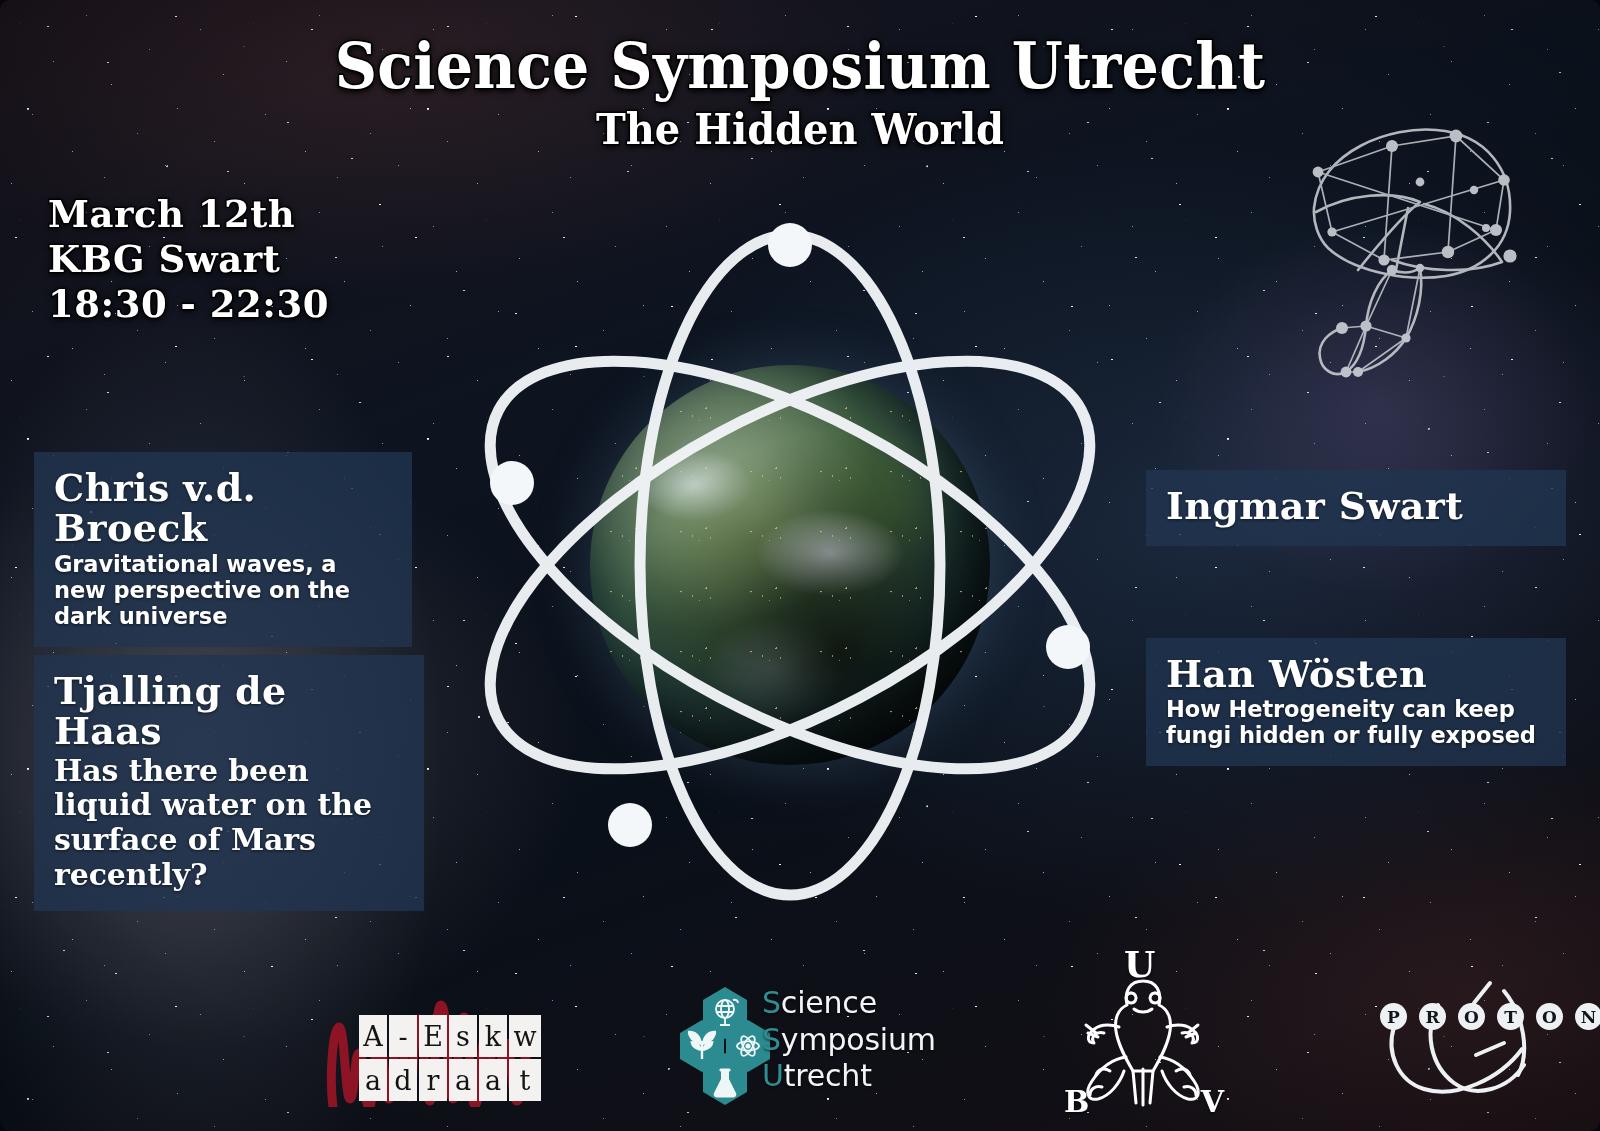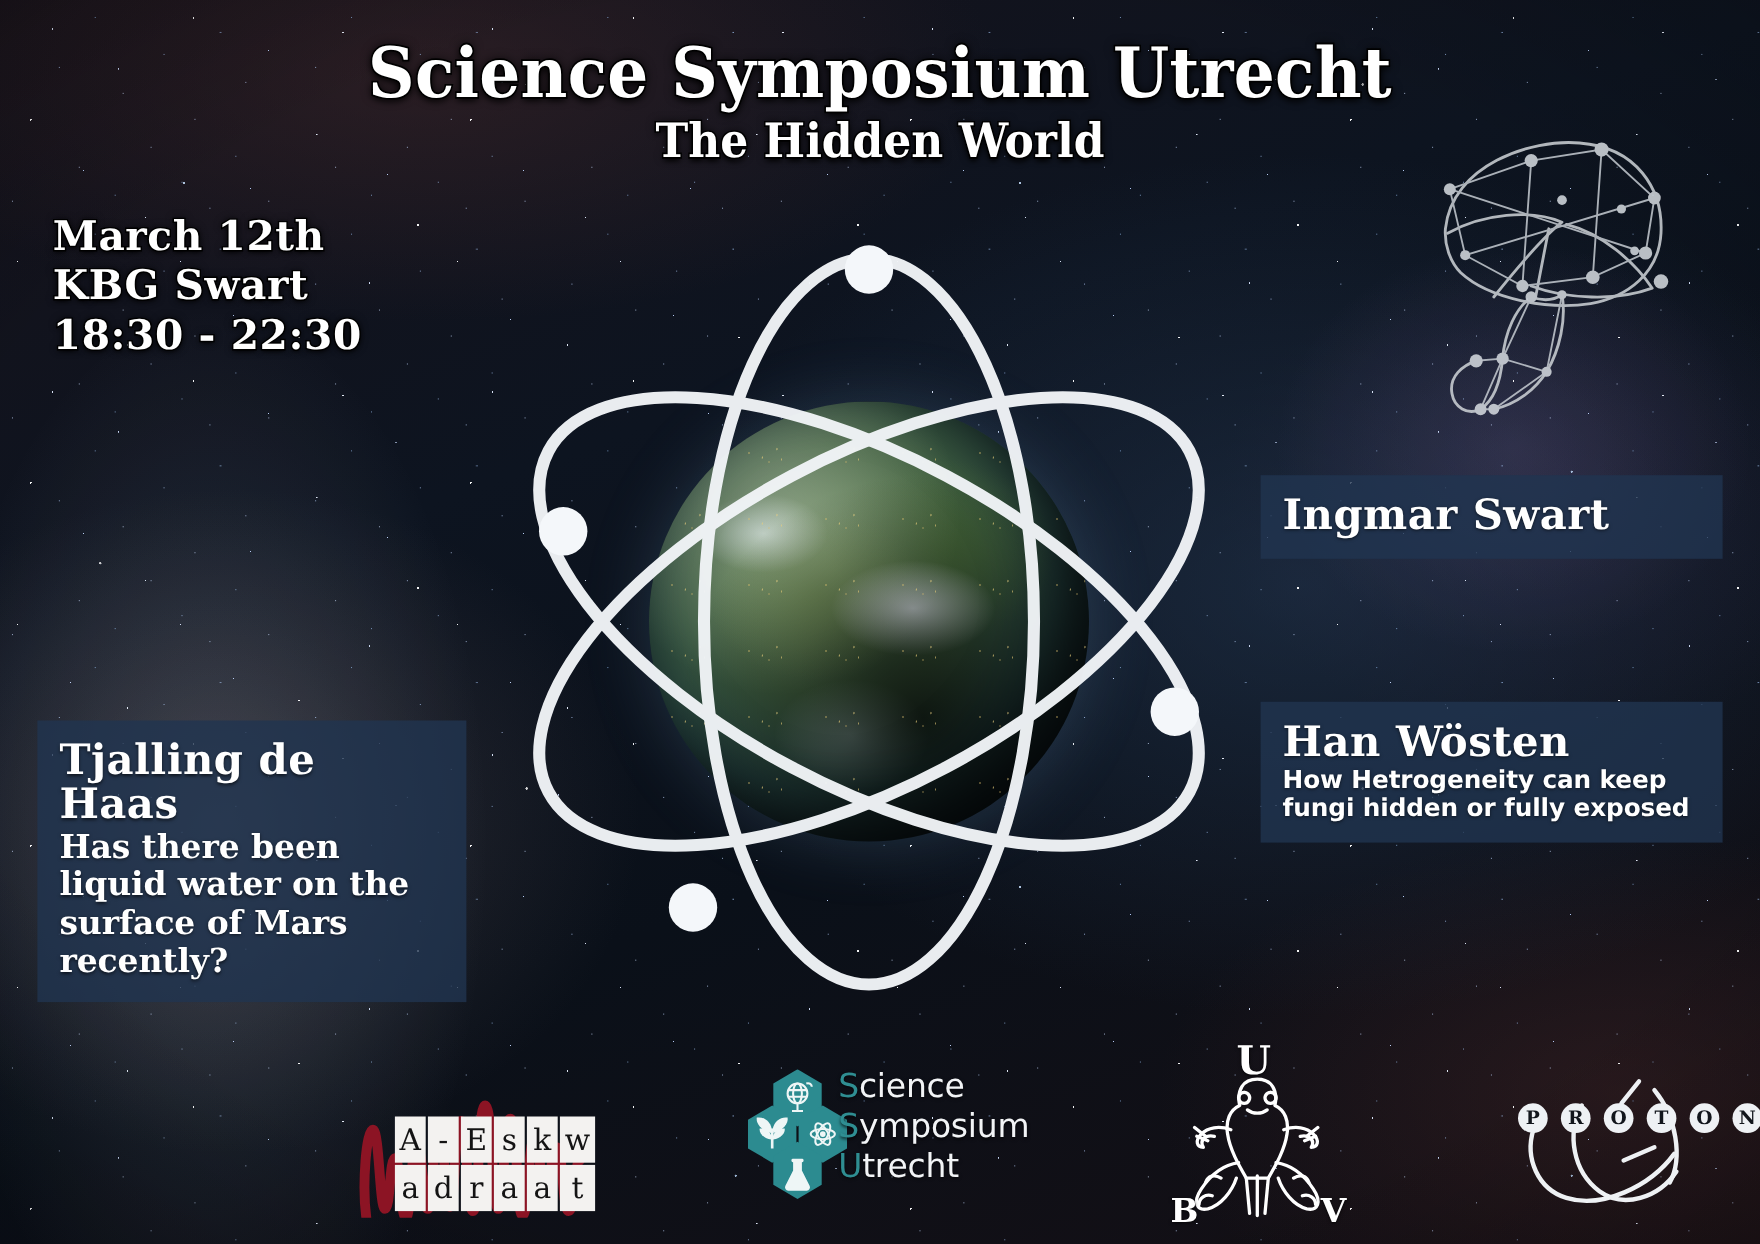--- a/index.html
+++ b/index.html
@@ -10,20 +10,21 @@
     width:1600px;height:1131px;
     overflow:hidden;
     font-family:"Liberation Sans", sans-serif;
     background:
       radial-gradient(ellipse 820px 560px at 74% 47%, rgba(38,58,86,.55) 0%, rgba(10,14,24,0) 70%),
       radial-gradient(ellipse 520px 420px at 13% 66%, rgba(96,86,92,.40) 0%, rgba(10,12,20,0) 72%),
       radial-gradient(ellipse 700px 300px at 24% 6%, rgba(70,42,44,.45) 0%, rgba(10,12,20,0) 75%),
       radial-gradient(ellipse 560px 320px at 92% 88%, rgba(74,40,40,.40) 0%, rgba(10,12,20,0) 75%),
       radial-gradient(ellipse 400px 300px at 88% 40%, rgba(60,40,72,.35) 0%, rgba(10,12,20,0) 75%),
       linear-gradient(160deg,#16121a 0%,#0d1420 35%,#0a1019 62%,#150f14 100%);
+    border-radius: 11px;
   }
   
   .stars{position:absolute;inset:0;pointer-events:none;}
   .stars.s1{
     background-image:
       radial-gradient(1.4px 1.4px at 12% 8%, #dfeaff 45%, transparent 50%),
       radial-gradient(1.2px 1.2px at 27% 19%, #cfe0ff 45%, transparent 50%),
       radial-gradient(1.6px 1.6px at 44% 5%, #ffffff 45%, transparent 50%),
       radial-gradient(1.2px 1.2px at 61% 14%, #bcd5ff 45%, transparent 50%),
       radial-gradient(1.5px 1.5px at 78% 9%, #eef4ff 45%, transparent 50%),
@@ -188,21 +189,21 @@
     font-size:22.5px;
     line-height:1.16;
     margin:0;
     letter-spacing:-.1px;
     text-shadow:0 1px 3px rgba(0,0,0,.6);
   }
   .speaker-topic.serif{font-family:"DejaVu Serif", serif;font-size:30px;}
 
   #box-broeck{left:34px;top:452px;width:378px;}
   #box-haas{left:34px;top:655px;width:390px;}
-  #box-swart{left:1146px;top:432px;width:420px;}
+  #box-swart{left:1146px;top:470px;width:420px;}
   #box-wosten{left:1146px;top:638px;width:420px;}
 
   
   #mushroom-constellation{position:absolute;left:1296px;top:120px;width:230px;height:260px;z-index:5;opacity:.85;}
 
   
   #logo-row{position:absolute;left:0;bottom:0;width:100%;height:210px;z-index:7;}
   .logo{position:absolute;}
 
   #logo-uav{left:30px;bottom:12px;width:160px;text-align:center;}
@@ -215,21 +216,21 @@
   #logo-aesk{left:323px;bottom:20px;width:212px;height:130px;}
   .aesk-letters{position:absolute;left:36px;bottom:8px;}
   .aesk-row{display:flex;gap:2px;margin-bottom:2px;}
   .aesk-cell{
     width:28px;height:42px;background:#f3f2f0;
     display:flex;align-items:center;justify-content:center;
     font-family:"DejaVu Serif", serif;font-size:27px;color:#141414;line-height:1;
   }
   .aesk-cell.wide{width:32px;}
 
-  #logo-ssu{left:680px;bottom:39px;width:240px;height:120px;}
+  #logo-ssu{left:680px;bottom:24px;width:240px;height:120px;}
   .ssu-words{position:absolute;left:82px;top:-2px;}
   .ssu-line{
     font-family:"DejaVu Sans", sans-serif;
     font-size:30px;line-height:1.22;color:#f2f4f6;font-weight:normal;letter-spacing:-.2px;
     text-shadow:0 1px 3px rgba(0,0,0,.7);
   }
   .ssu-line .cap{color:#2f8e92;}
 
   #logo-ubv{left:1048px;bottom:14px;width:190px;height:170px;}
   .ubv-letter{
@@ -319,20 +320,24 @@
       <circle cx="96" cy="150" r="5.2"></circle>
         <circle cx="70" cy="206" r="5.6"></circle>
         <circle cx="46" cy="208" r="6"></circle>
       <circle cx="50" cy="252" r="5.4"></circle>
         <circle cx="110" cy="218" r="4.6"></circle>
         <circle cx="62" cy="252" r="5"></circle>
       <circle cx="124" cy="148" r="4.2"></circle>
     </g>
   </svg>
 
+  <div class="speaker-box" id="box-broeck">
+    <p class="speaker-name">Chris v.d. Broeck</p>
+    <p class="speaker-topic">Gravitational waves, a new perspective on the dark universe</p>
+  </div>
 
   <div class="speaker-box" id="box-haas">
     <p class="speaker-name">Tjalling de Haas</p>
     <p class="speaker-topic serif">Has there been liquid water on the surface of Mars recently?</p>
   </div>
 
   <div class="speaker-box" id="box-swart">
     <p class="speaker-name">Ingmar Swart</p>
   </div>
 

